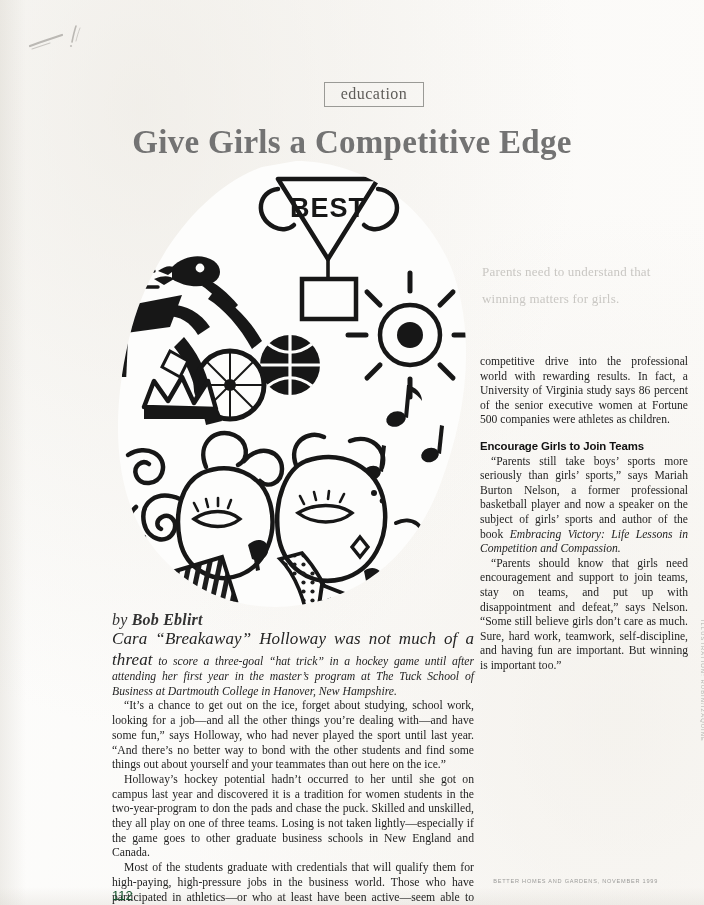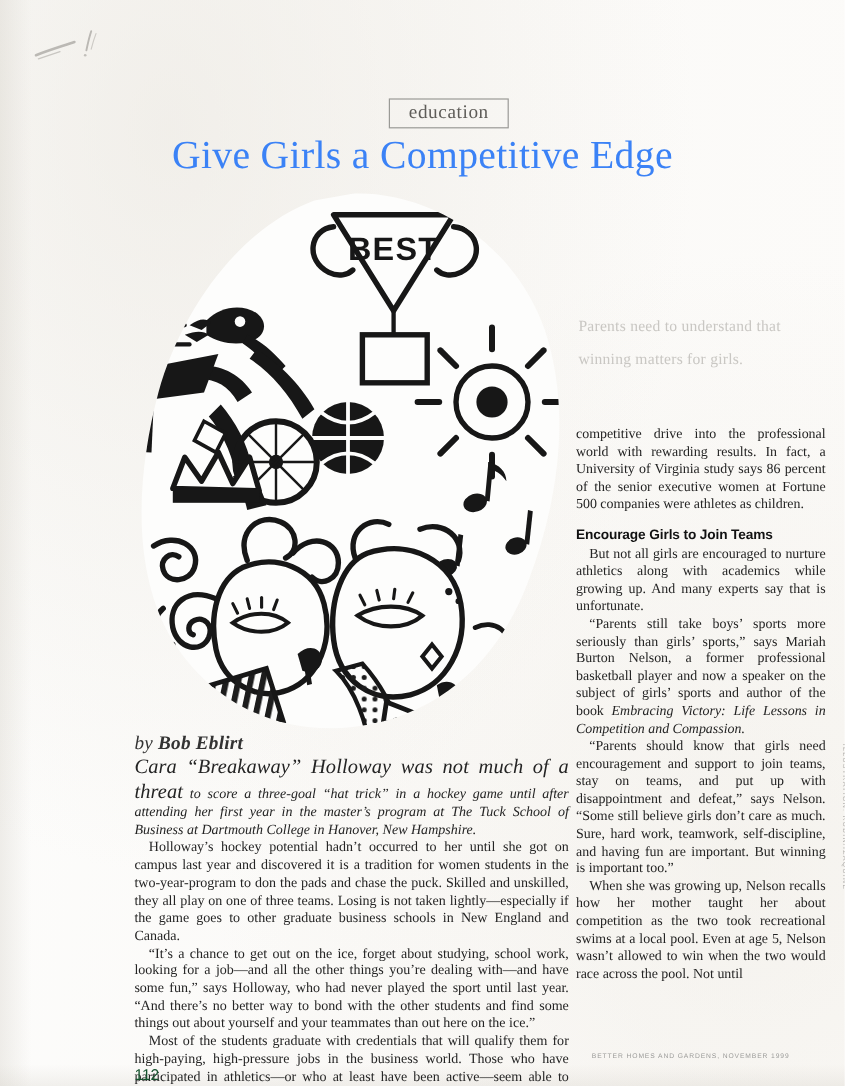--- a/index.html
+++ b/index.html
@@ -62,24 +62,24 @@
     color: #5e5c58;
   }
 
   
   .headline {
     position: absolute;
     left: 0; right: 0; top: 112px;
     text-align: center;
     font-family: "Liberation Serif", serif;
     font-size: 33px;
-    font-weight: normal;
+    font-weight: bold;
     letter-spacing: 0.3px;
-    color: #3b82f6;
-    margin: 0;
+    color: #737373;
+    margin: 12px;
   }
 
   
   .illustration {
     position: absolute;
     left: 110px;
     top: 155px;
     width: 365px;
     height: 460px;
   }
@@ -390,34 +390,32 @@
       <path d="M34 438 C110 452, 210 460, 300 448 L302 462 C210 474, 108 466, 32 452 Z" fill="#171717"></path>
     </g>
   </svg>
 </div>
 
 <div class="pullquote">Parents need to understand that winning matters for girls.</div>
 
 <div class="col-right">
   <p class="noindent">competitive drive into the professional world with rewarding results. In fact, a University of Virginia study says 86 percent of the senior executive women at Fortune 500 companies were athletes as children.</p>
   <div class="subhead">Encourage Girls to Join Teams</div>
-  <p>But not all girls are encouraged to nurture athletics along with academics while growing up. And many experts say that is unfortunate.</p>
   <p><span>“Parents still take boys’ sports more seriously than girls’ sports,” says Mariah Burton Nelson, a former professional basketball player and now a speaker on the subject of girls’ sports and author of the book </span><span class="booktitle">Embracing Victory: Life Lessons in Competition and Compassion.</span></p>
   <p>“Parents should know that girls need encouragement and support to join teams, stay on teams, and put up with disappointment and defeat,” says Nelson. “Some still believe girls don’t care as much. Sure, hard work, teamwork, self-discipline, and having fun are important. But winning is important too.”</p>
-  <p>When she was growing up, Nelson recalls how her mother taught her about competition as the two took recreational swims at a local pool. Even at age 5, Nelson wasn’t allowed to win when the two would race across the pool. Not until</p>
 </div>
 
 <div class="byline">
   <span>by</span>
   <b>Bob Eblirt</b>
 </div>
 
 <div class="col-left">
   <p class="lede"><span class="lede-open">Cara “Breakaway” Holloway was not much of a threat</span><span> to score a three-goal “hat trick” in a hockey game until after attending her first year in the master’s program at The Tuck School of Business at Dartmouth College in Hanover, New Hampshire.</span></p>
+  <p>“It’s a chance to get out on the ice, forget about studying, school work, looking for a job—and all the other things you’re dealing with—and have some fun,” says Holloway, who had never played the sport until last year. “And there’s no better way to bond with the other students and find some things out about yourself and your teammates than out here on the ice.”</p>
   <p>Holloway’s hockey potential hadn’t occurred to her until she got on campus last year and discovered it is a tradition for women students in the two-year-program to don the pads and chase the puck. Skilled and unskilled, they all play on one of three teams. Losing is not taken lightly—especially if the game goes to other graduate business schools in New England and Canada.</p>
-  <p>“It’s a chance to get out on the ice, forget about studying, school work, looking for a job—and all the other things you’re dealing with—and have some fun,” says Holloway, who had never played the sport until last year. “And there’s no better way to bond with the other students and find some things out about yourself and your teammates than out here on the ice.”</p>
   <p>Most of the students graduate with credentials that will qualify them for high-paying, high-pressure jobs in the business world. Those who have participated in athletics—or who at least have been active—seem able to convert that</p>
 </div>
 
 <div class="credit-vertical">ILLUSTRATION: RUBIN/IZAQUINE</div>
 
 <div class="folio">112</div>
 <div class="footer-mag">Better Homes and Gardens, November 1999</div>
 
 </body></html>

